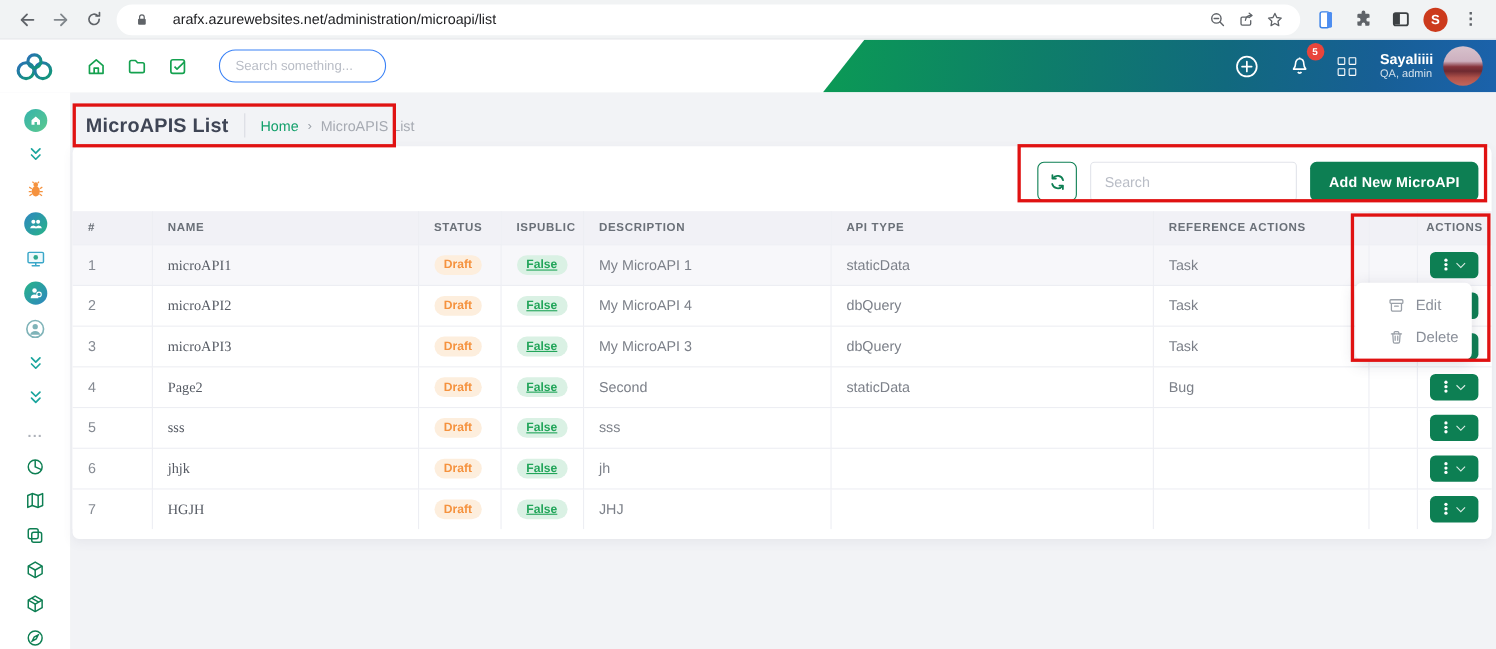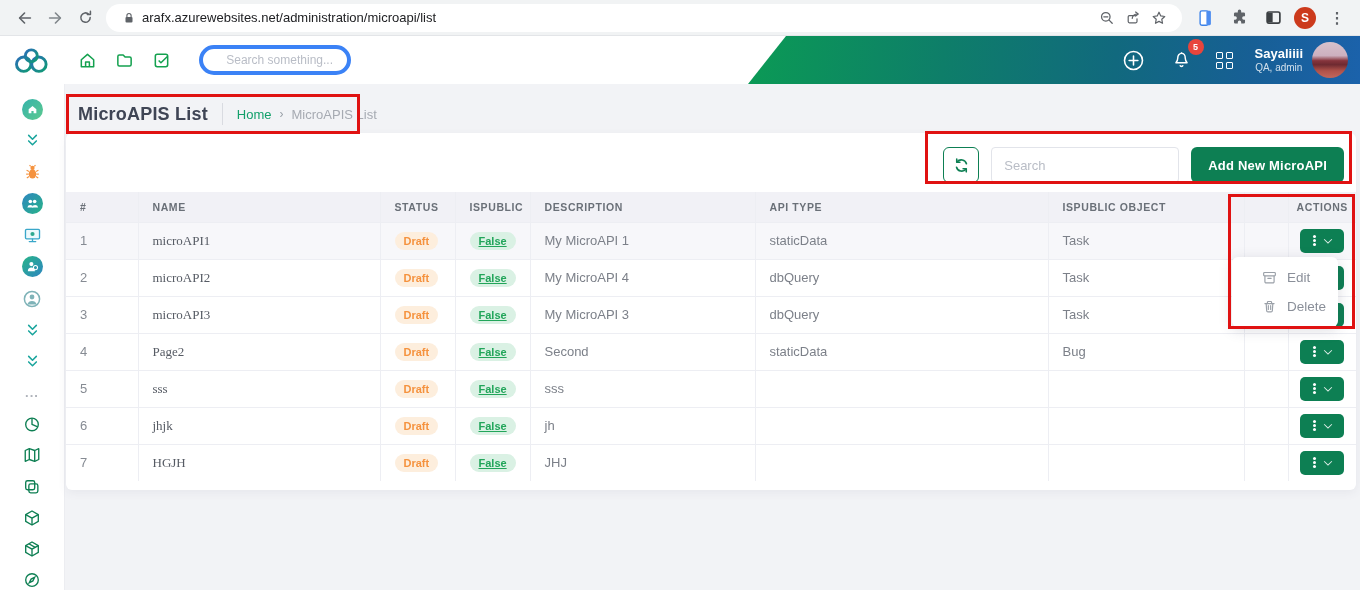--- a/index.html
+++ b/index.html
@@ -8,44 +8,44 @@
   :root{
     --green:#0d7f53; --grad-a:#0b9a55; --grad-b:#1b62ab;
     --anno:#e01212;
   }
 
   
   .chrome{ height:36px; background:#f1f3f4; display:flex; align-items:center; border-bottom:1px solid #e3e5e8; padding:0 10px; }
   .chrome svg{ display:block; }
   .nav-ico{ width:30px; height:30px; display:flex; align-items:center; justify-content:center; border-radius:50%; cursor:pointer; flex:0 0 auto; }
   .url-pill{ flex:1; height:28px; margin-left:6px; background:#fff; border-radius:14px; display:flex; align-items:center; padding:0 10px; }
-  .url-text{ font-size:13px; color:#202124; margin-left:0; flex:1; white-space:nowrap; overflow:hidden; }
+  .url-text{ font-size:13px; color:#202124; margin-left:15px; flex:1; white-space:nowrap; overflow:hidden; }
   .pill-ico{ width:26px; height:26px; display:flex; align-items:center; justify-content:center; flex:0 0 auto; }
   .chrome-right{ display:flex; align-items:center; gap:8px; margin-left:10px; }
   .cr-ico{ width:26px; height:26px; display:flex; align-items:center; justify-content:center; }
   .profile-s{ width:22px; height:22px; border-radius:50%; background:#cc3a1c; color:#fff; font-size:12px; font-weight:bold; display:flex; align-items:center; justify-content:center; }
   .kebab{ color:#5f6368; font-size:15px; font-weight:bold; letter-spacing:0; line-height:5px; text-align:center; }
 
   
   .appbar{ position:relative; height:48px; background:#fff; display:flex; align-items:center; }
   .logo-box{ width:65px; height:48px; display:flex; align-items:center; justify-content:center; flex:0 0 auto; }
   .appbar-icons{ display:flex; align-items:center; gap:9px; margin-left:8px; }
   .appbar-icons .abico{ width:28px; height:28px; display:flex; align-items:center; justify-content:center; cursor:pointer; }
-  .app-search{ margin-left:24px; width:152px; height:30px; border:4px solid #3b82f6; border-radius:15px; padding:0 14px; font-size:12px; color:#5c616b; outline:none; background:#fff; font-family:"Liberation Sans",sans-serif;text-align:right; }
+  .app-search{ margin-left:24px; width:152px; height:30px; border:1px solid #3b82f6; border-radius:15px; padding:0 14px; font-size:12px; color:#5c616b; outline:none; background:#fff; font-family:"Liberation Sans",sans-serif; }
   .app-search::placeholder{ color:#b9bdc6; }
   .appbar-grad{ position:absolute; left:748px; right:0; top:0; bottom:0;
      background:linear-gradient(95deg,var(--grad-a) 0%,#0e7e69 32%,#11697e 60%,#175f95 82%,var(--grad-b) 100%);
      clip-path:polygon(38px 0,100% 0,100% 100%,0 100%);
      display:flex; align-items:center; justify-content:flex-end; padding-right:12px; }
   .grad-ico{ width:28px; height:28px; display:flex; align-items:center; justify-content:center; cursor:pointer; }
   .bell-wrap{ position:relative; margin-left:20px; }
   .badge-count{ position:absolute; top:-7px; right:-8px; width:16px; height:16px; background:#e8453c; border-radius:50%; color:#fff; font-size:9px; font-weight:bold; display:flex; align-items:center; justify-content:center; }
   .grid-ico{ margin-left:20px; display:grid; grid-template-columns:7px 7px; grid-gap:3px; }
   .grid-ico span{ width:7px; height:7px; border:1.5px solid #fff; border-radius:1px; }
-  .user-block{ margin-left:22px; text-align:center; line-height:1.25; }
+  .user-block{ margin-left:22px; text-align:left; line-height:1.25; }
   .user-name{ color:#fff; font-size:13px; font-weight:bold; }
   .user-role{ color:rgba(255,255,255,.8); font-size:10px; }
   .avatar{ width:36px; height:36px; border-radius:50%; margin-left:9px; flex:0 0 auto;
      background:linear-gradient(180deg,#d7c2cc 0%,#cdb0bf 38%,#86343c 52%,#6e2a31 63%,#b0524a 80%,#c2675c 100%); }
 
   
   .shell{ display:flex; height:506px; }
   .sidebar{ width:65px; background:#fff; border-right:1px solid #ecedf1; display:flex; flex-direction:column; align-items:center; padding-top:15px; gap:12px; flex:0 0 auto; }
   .side-ico{ width:22px; height:20px; display:flex; align-items:center; justify-content:center; cursor:pointer; }
   .circ{ width:21px; height:21px; border-radius:50%; display:flex; align-items:center; justify-content:center; }
@@ -396,21 +396,21 @@
             <col style="width:68px">
         </colgroup>
         <thead>
             <tr>
               <th>#</th>
               <th>NAME</th>
               <th>STATUS</th>
               <th>ISPUBLIC</th>
               <th>DESCRIPTION</th>
               <th>API TYPE</th>
-              <th>ISPUBLIC OBJECT</th>
+              <th>REFERENCE ACTIONS</th>
               <th></th>
               <th class="th-actions">ACTIONS</th>
             </tr>
           </thead>
         <tbody>
             <tr class="shaded">
               <td class="num">1</td>
               <td class="name">microAPI1</td>
               <td><span class="badge badge-draft">Draft</span></td>
               <td><span class="badge badge-false">False</span></td>

